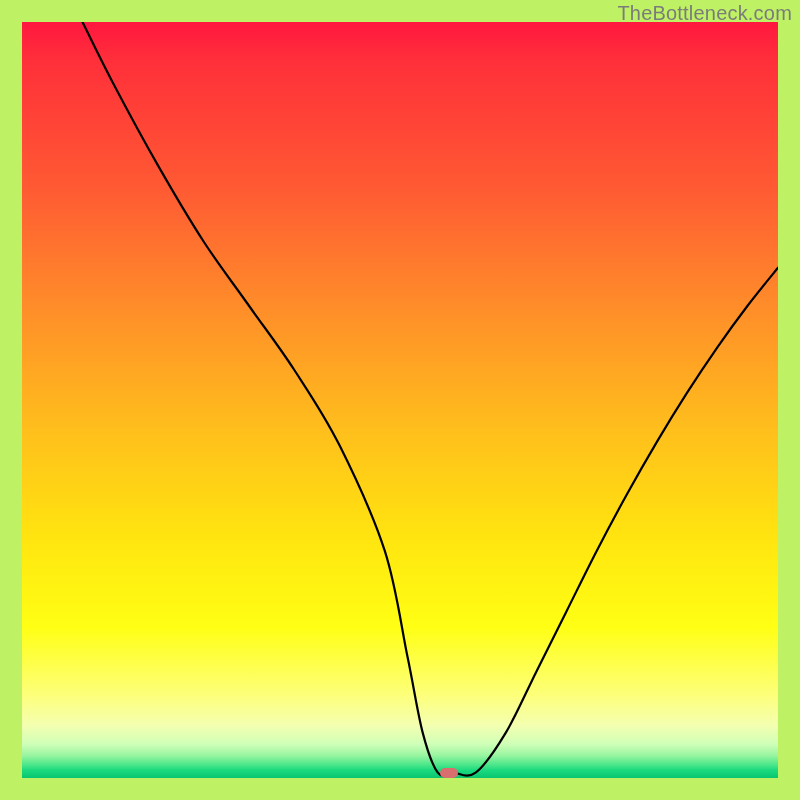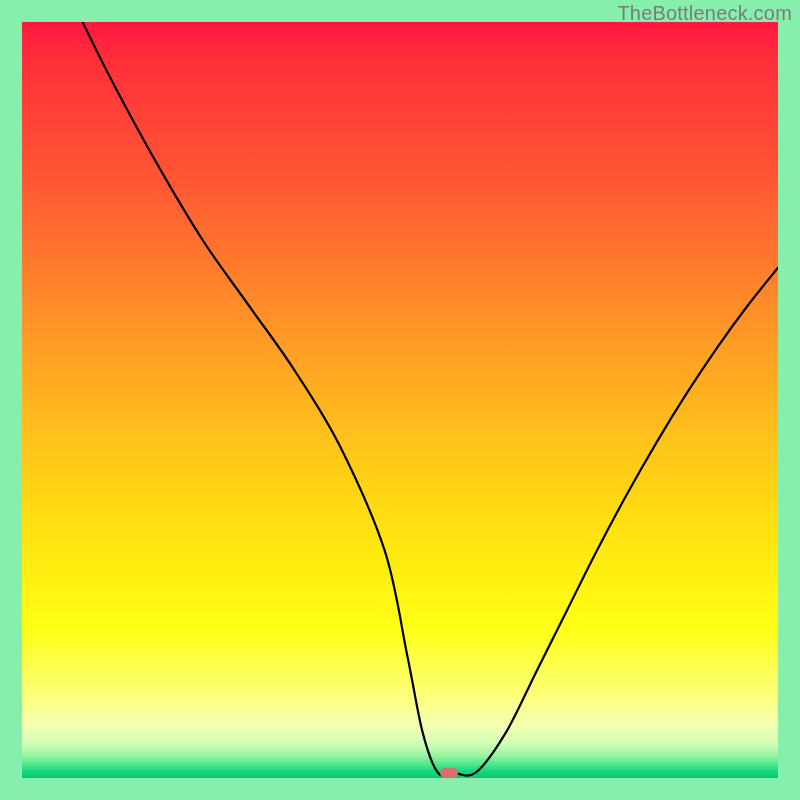--- a/index.html
+++ b/index.html
@@ -7,21 +7,21 @@
     padding: 0;
     width: 800px;
     height: 800px;
     background: #000;
     overflow: hidden;
   }
   .frame {
     position: relative;
     width: 800px;
     height: 800px;
-    background: #86efac;
+    background: #bef264;
   }
   .plot {
     position: absolute;
     left: 22px;
     top: 22px;
     width: 756px;
     height: 756px;
   }
   .gradient-bg {
     position: absolute;

